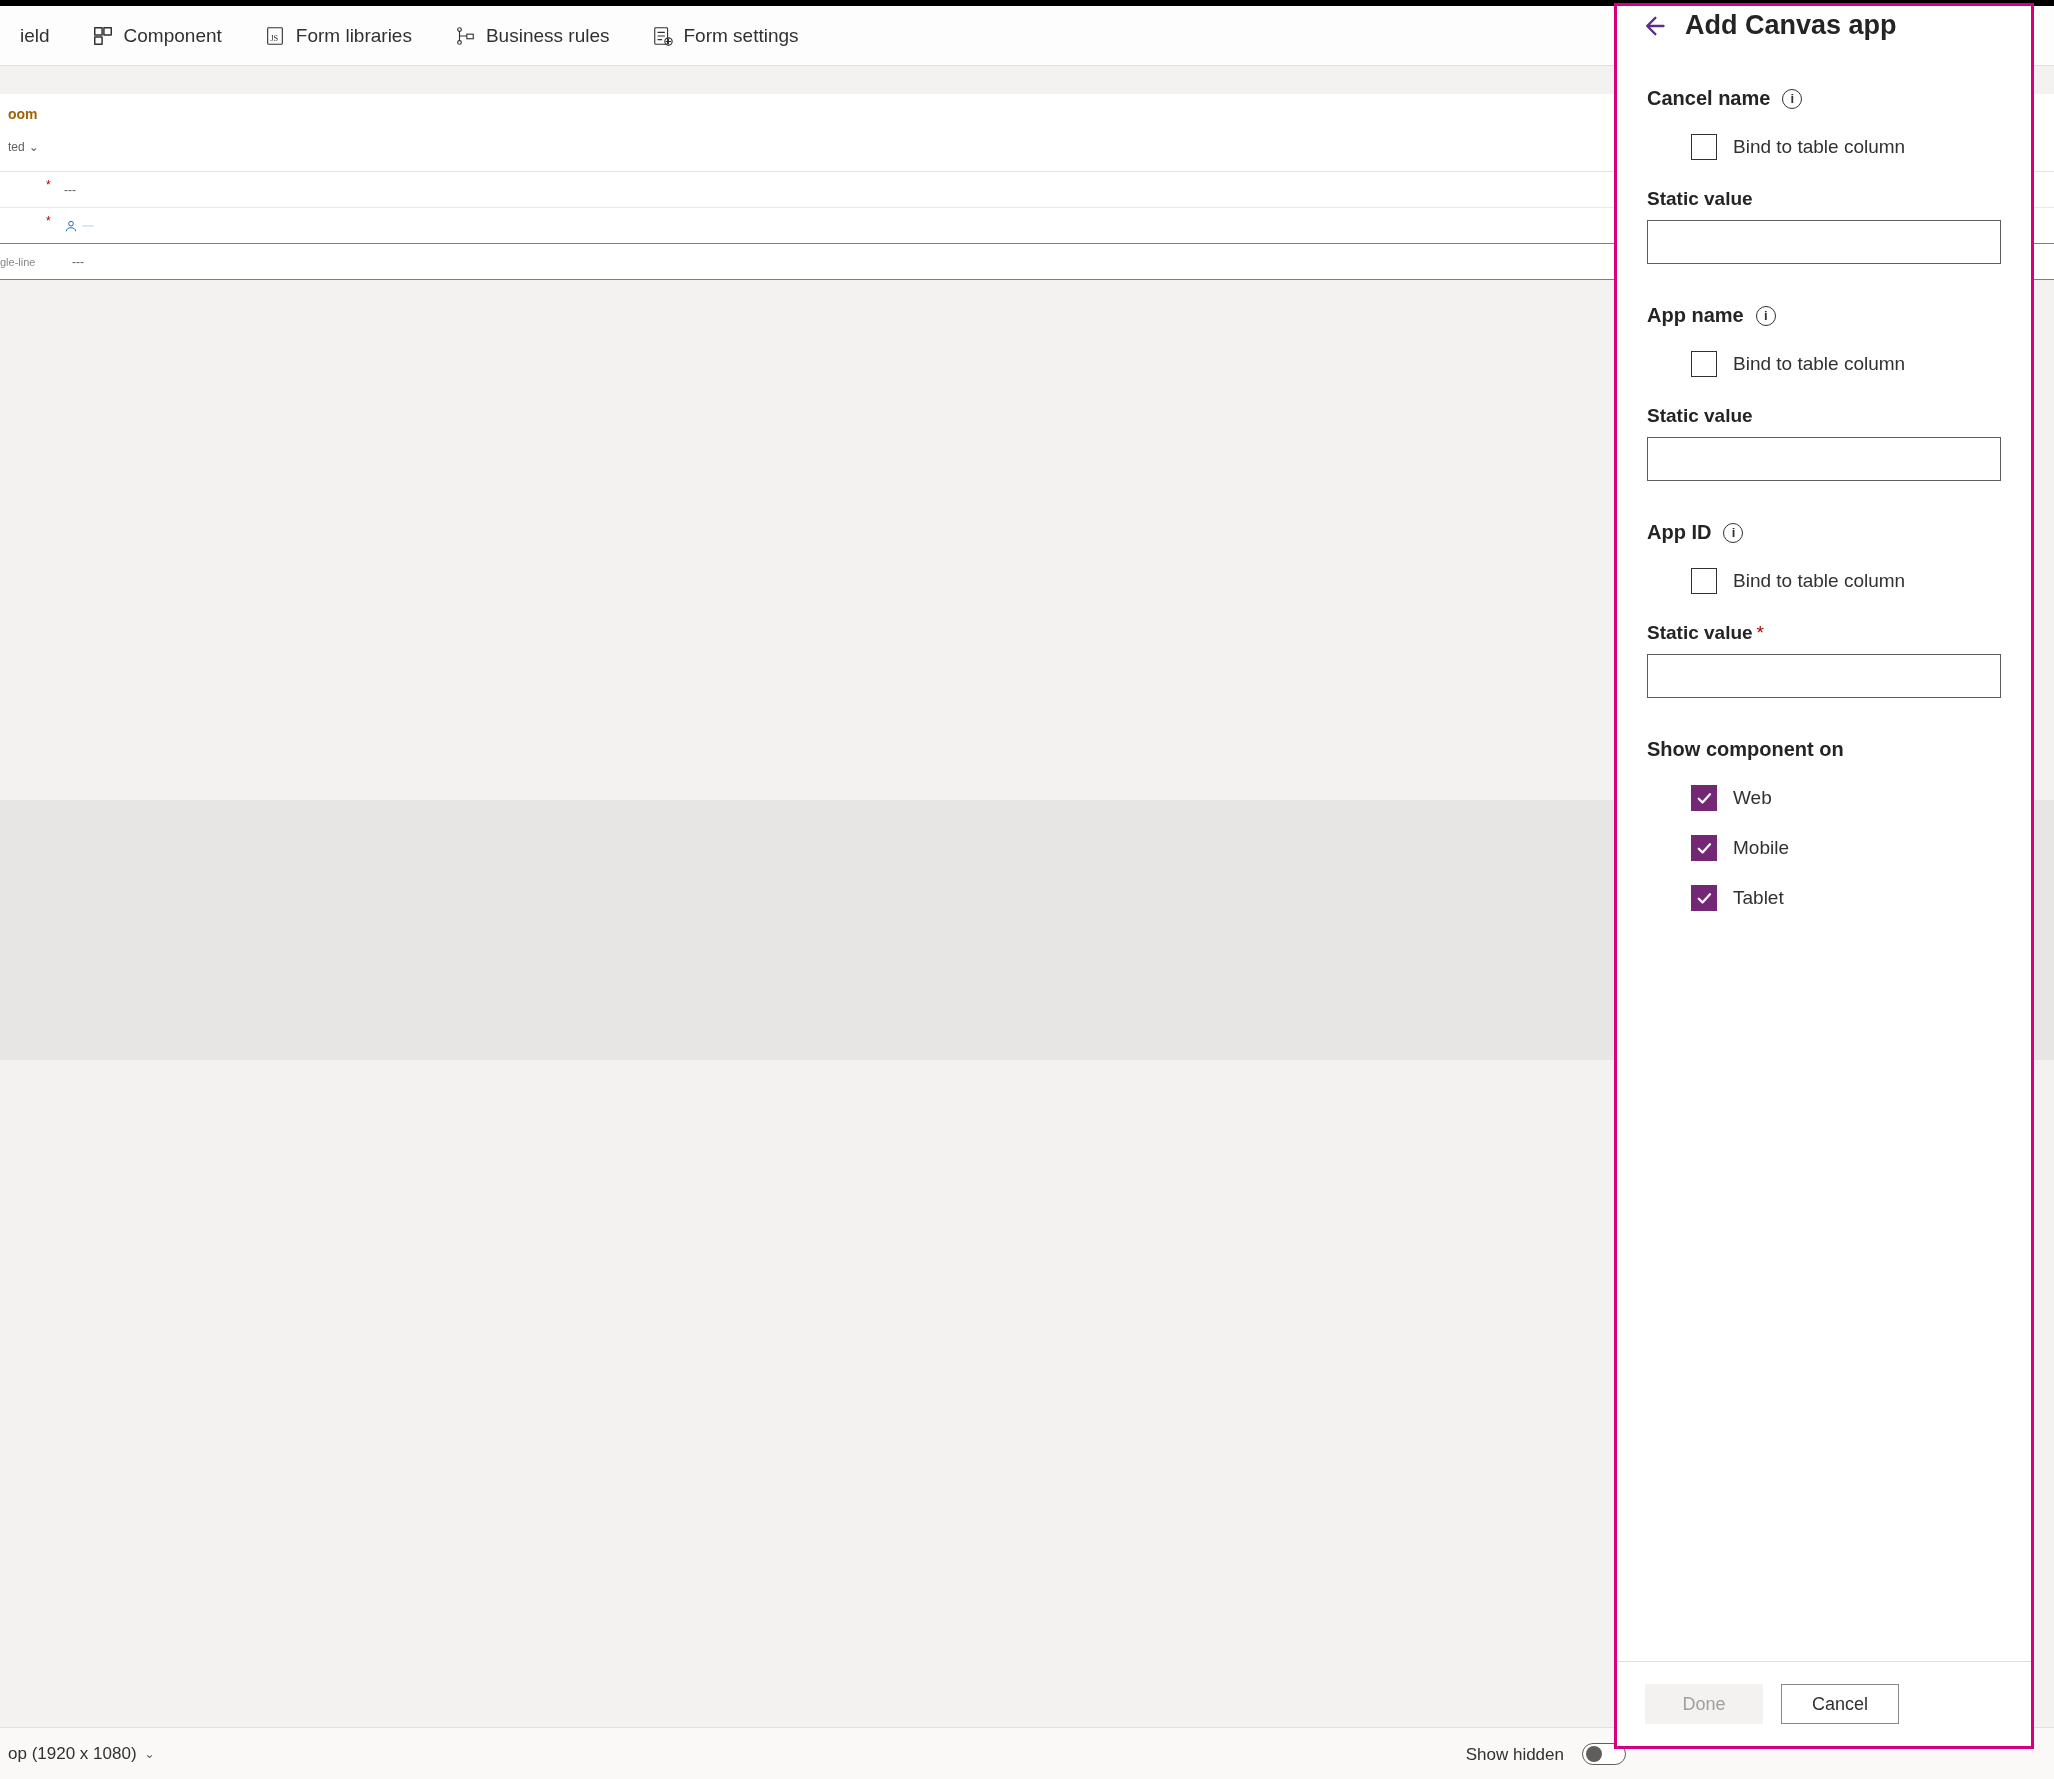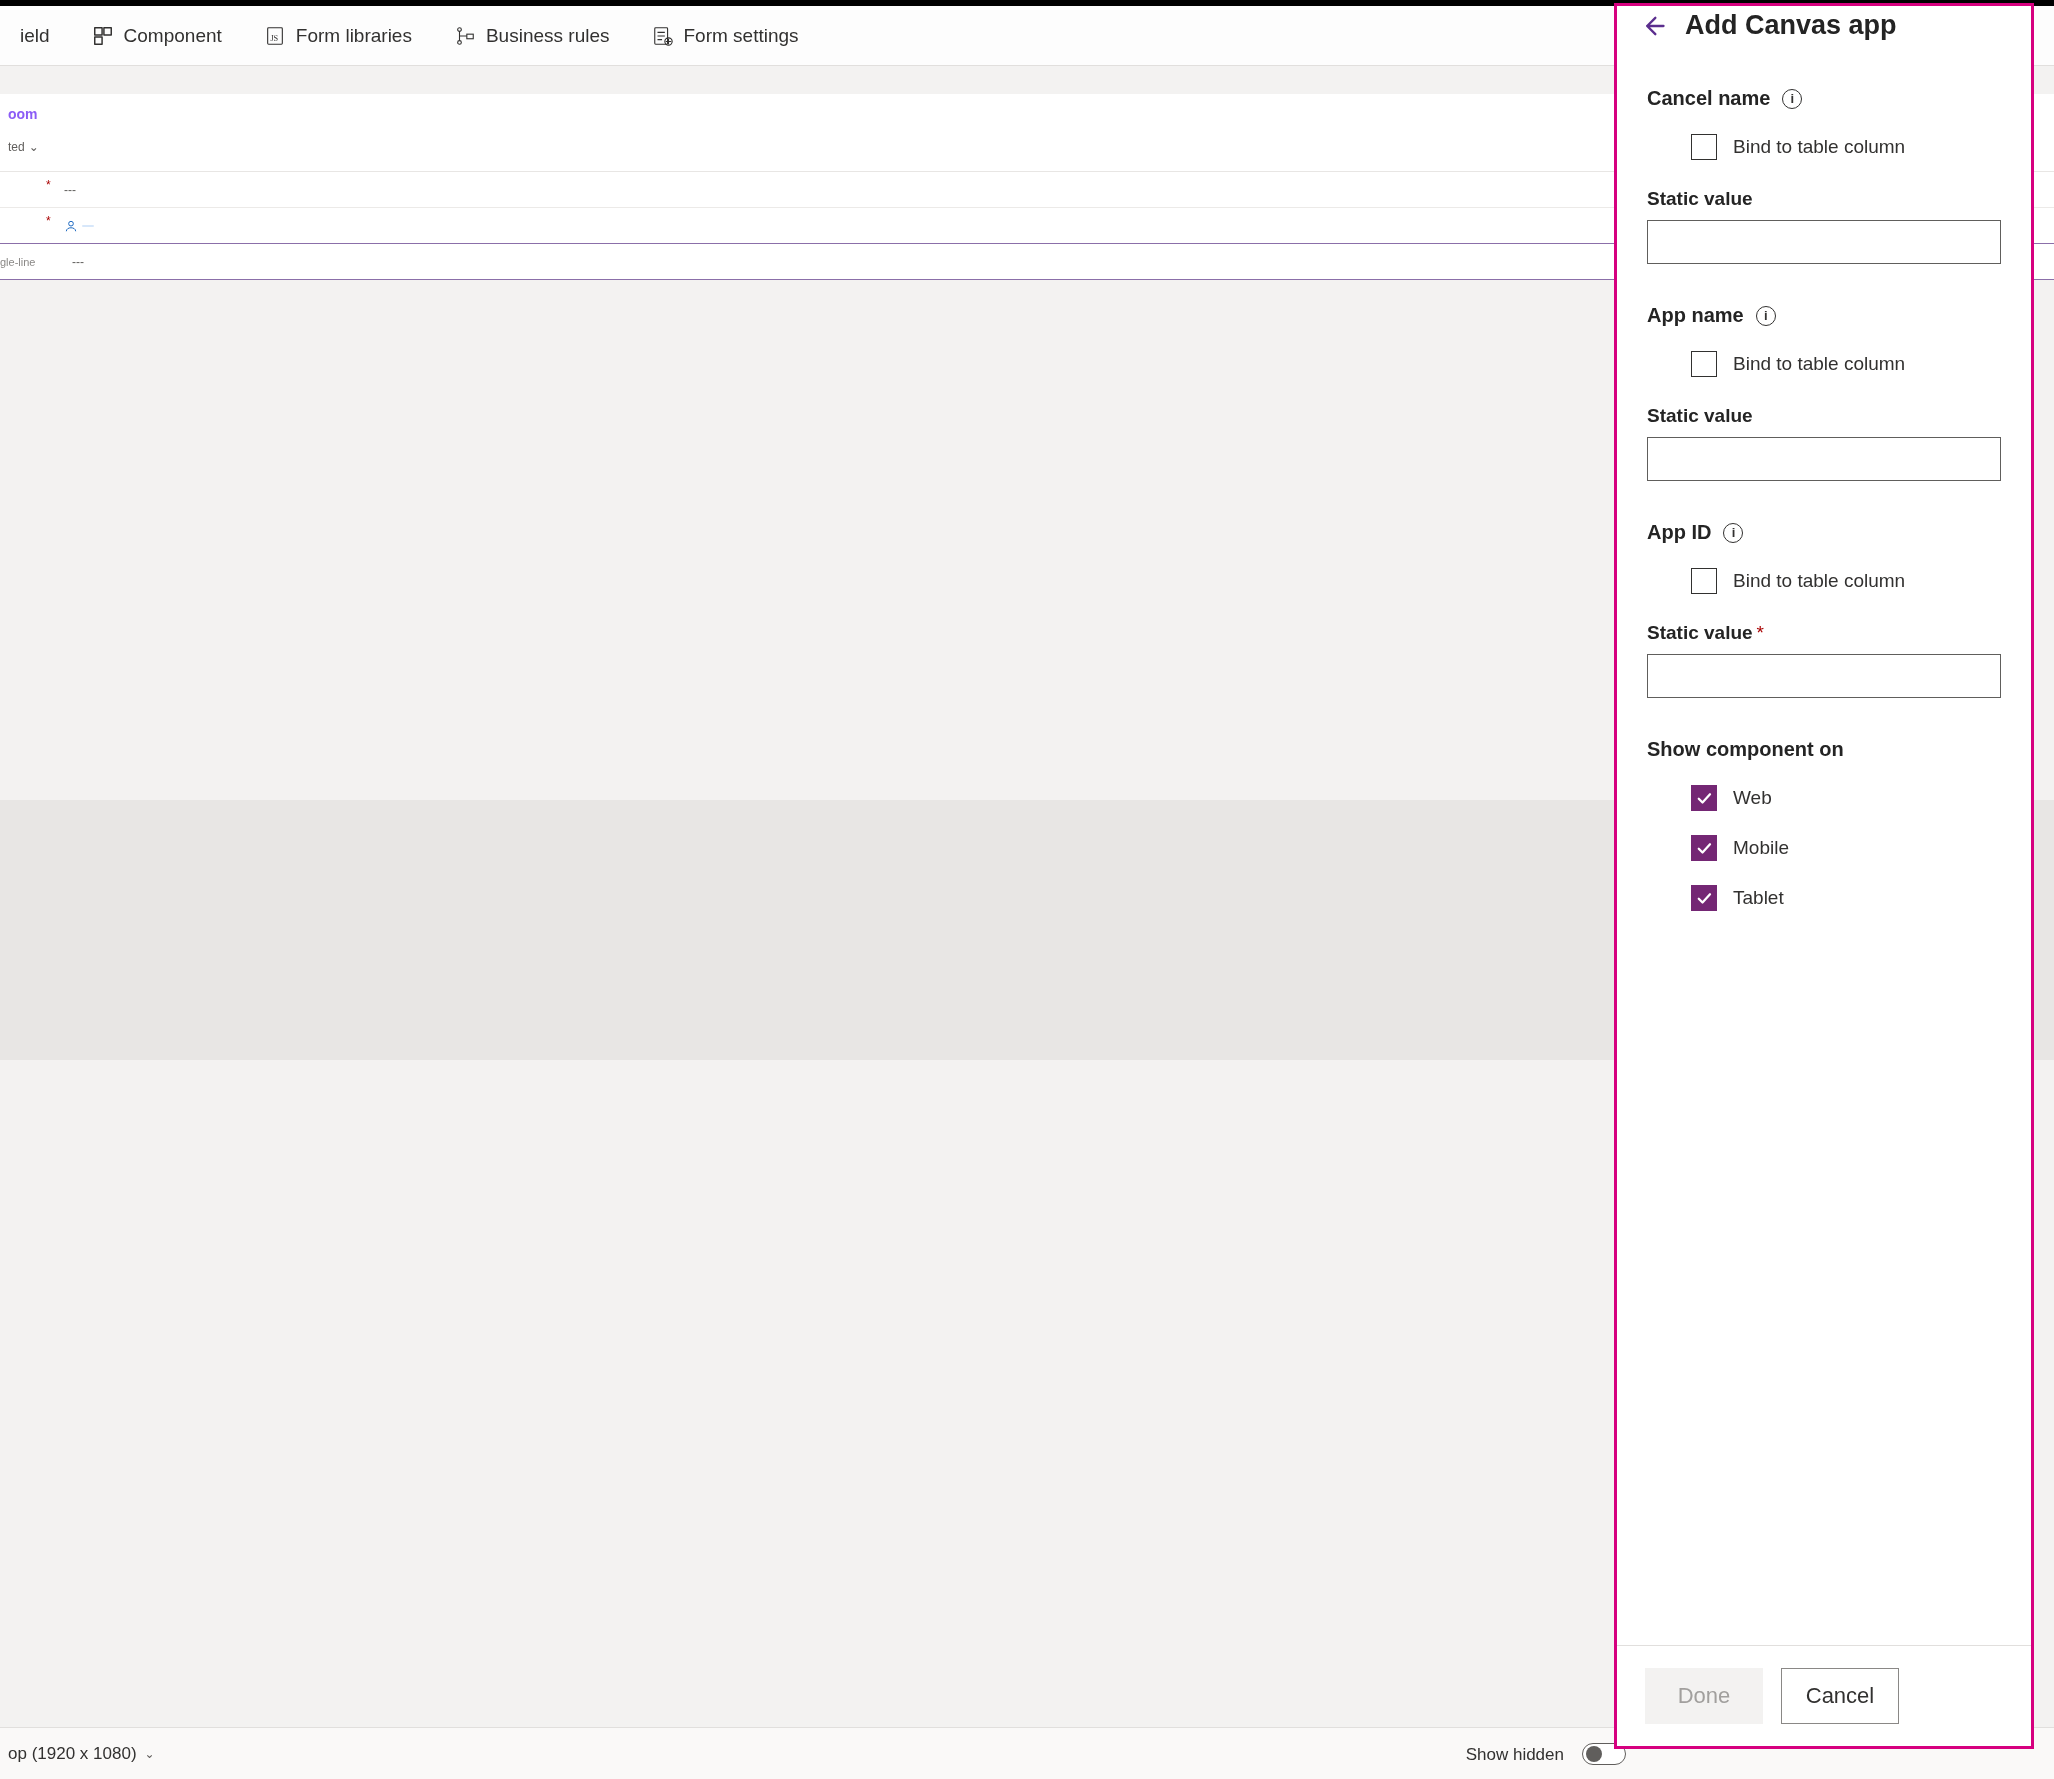--- a/index.html
+++ b/index.html
@@ -57,21 +57,21 @@
     margin: 28px 0 0 0;
     position: relative;
   }
   .form-white-top {
     height: 78px;
     border-bottom: 1px solid #e8e6e4;
     padding: 12px 8px;
     position: relative;
   }
   .form-white-top .room-label {
-    font-size: 14px; font-weight: 600; color: #8b5cf6;
+    font-size: 14px; font-weight: 600; color: #a16207;
   }
   .form-white-top .ted-label {
     font-size: 12px; color: #605e5c; margin-top: 18px;
     display: inline-flex; align-items: center; gap: 4px;
   }
   .form-row {
     height: 36px;
     display: flex;
     align-items: center;
     padding-left: 44px;
@@ -186,22 +186,22 @@
     margin-top:10px; font-size:17px; padding:0 10px;
     background:#fff;
   }
 
   .panel-footer {
     border-top:1px solid #e1dfdd;
     padding: 22px 28px 22px 28px;
     display:flex; gap:18px;
   }
   .btn {
-    height:56px; min-width:118px;
-    font-size:22px; display:inline-flex; align-items:center; justify-content:center;
+    height:40px; min-width:118px;
+    font-size:18px; display:inline-flex; align-items:center; justify-content:center;
     border:1px solid transparent; cursor:pointer;
     font-family:inherit;
   }
   .btn.done {
     background:#f3f2f1; color:#a19f9d; border-color:#f3f2f1;
     cursor:default;
   }
   .btn.cancel {
     background:#fff; color:#323130; border:1px solid #8a8886;
   }

